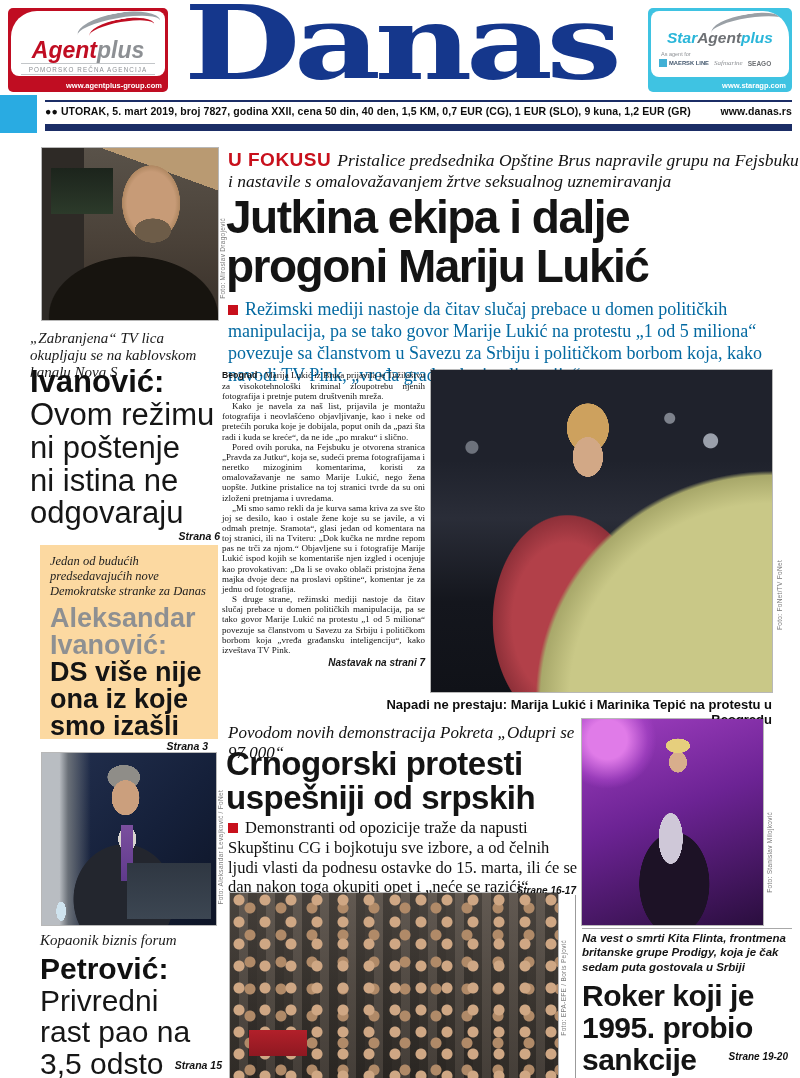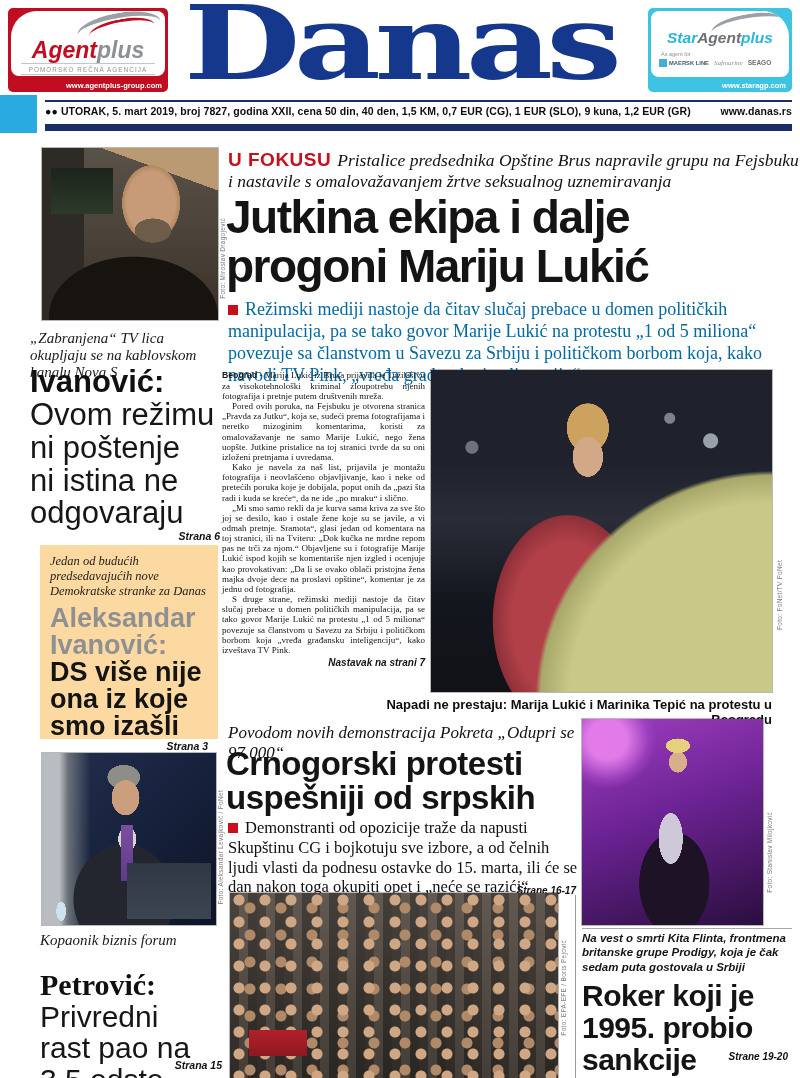--- a/index.html
+++ b/index.html
@@ -22,21 +22,21 @@
   .logo-text { display:inline-block; font-family:"DejaVu Serif", serif; font-weight:bold; font-size:102px; line-height:104px;
                color:#15378c; letter-spacing:-5px; transform:scaleX(1.32); transform-origin:center; }
 
   .ad-right { position:absolute; left:648px; top:8px; width:144px; height:84px; background:#3fc3e2; border-radius:5px; }
   .ad-right .inner { position:absolute; left:3px; top:3px; right:3px; bottom:15px; background:#fff; border-radius:8px 26px 8px 8px; overflow:hidden; }
   .ad-right .swoosh { position:absolute; right:2px; top:3px; width:76px; height:26px; border-top:4px solid #9aa0a6; border-radius:50%; transform:rotate(-9deg); }
   .ad-right .brand { position:absolute; left:0; right:0; top:18px; text-align:center; font-style:italic; font-weight:bold; font-size:15.5px; }
   .ad-right .brand .a, .ad-right .brand .c { color:#2ab6d9; }
   .ad-right .brand .b { color:#6d7074; }
   .ad-right .note { position:absolute; left:10px; top:40px; font-size:5.5px; color:#8d9094; }
-  .ad-right .partners { position:absolute; left:8px; right:6px; top:48px; display:flex; gap:5px; }
+  .ad-right .partners { position:absolute; left:8px; right:6px; top:48px; display:flex; align-items:center; gap:5px; }
   .ad-right .maersk { display:flex; align-items:center; gap:2px; font-size:5.8px; font-weight:bold; color:#44586e; }
   .ad-right .maersk .sq { width:8px; height:8px; background:#42b0d5; display:inline-block; }
   .ad-right .safmarine { font-family:"Liberation Serif", serif; font-style:italic; font-size:7px; color:#8d9094; }
   .ad-right .seago { font-size:6.5px; font-weight:bold; color:#6d7074; }
   .ad-right .url { position:absolute; right:6px; bottom:2px; font-size:7.5px; font-weight:bold; color:#fff; }
 
   .cyan-square { position:absolute; left:0; top:95px; width:37px; height:38px; background:#29abe2; }
   .rule-top { position:absolute; left:45px; top:100px; width:747px; height:2px; background:#1b2d66; }
   .dateline { position:absolute; left:45px; top:105px; width:747px; display:flex; justify-content:space-between;
               font-size:10.5px; font-weight:600; color:#0d0d0d; letter-spacing:0.1px; }
@@ -77,21 +77,21 @@
       linear-gradient(#2f3742,#3c4652) 94% 95%/84px 56px no-repeat,
       linear-gradient(#7b4f9e,#5f3a8c) 49% 62%/12px 56px no-repeat,
       radial-gradient(ellipse 15px 20px at 49% 50%, #d8d4cf 0 60%, transparent 61%),
       radial-gradient(ellipse 23px 29px at 48% 26%, #cb9f7d 0 60%, transparent 61%),
       radial-gradient(ellipse 27px 20px at 47% 14%, #8f8d88 0 60%, transparent 61%),
       radial-gradient(ellipse 78px 85px at 47% 85%, #23262e 0 64%, transparent 65%),
       linear-gradient(90deg, #b9bdc2 0 10%, #6a7078 15%, transparent 28%),
       linear-gradient(135deg, #23304f 0%, #15203a 55%, #0d1426 100%); }
   .kop { position:absolute; left:40px; top:932px; width:182px; height:142px; }
   .kop-kicker { font-family:"Liberation Serif", serif; font-style:italic; font-size:15px; color:#1a1a1a; }
-  .kop-name { font-weight:bold; font-size:30px; line-height:1.05; color:#101010; margin-top:20px;font-family:Liberation Serif, serif; }
+  .kop-name { font-weight:bold; font-size:30px; line-height:1.05; color:#101010; margin-top:4px; }
   .kop-hl { font-size:30px; line-height:1.05; color:#161616; white-space:pre-line; }
   .kop .pageref { position:absolute; right:0; bottom:2px; }
 
   
   .focus-kicker { position:absolute; left:228px; top:148px; width:575px; font-family:"Liberation Serif", serif; font-style:italic;
                   font-size:17.5px; line-height:1.22; color:#121212; }
   .focus-label { font-family:"Liberation Sans", sans-serif; font-style:normal; font-weight:bold; font-size:19px; color:#c8101c; margin-right:6px; letter-spacing:0.5px; }
   .focus-hl { position:absolute; left:226px; top:193px; width:578px; font-weight:bold; font-size:46px; line-height:1.06;
               letter-spacing:-1.5px; color:#141414; white-space:pre-line; }
   .focus-deck { position:absolute; left:228px; top:299px; width:572px; font-family:"Liberation Serif", serif; font-size:18px; line-height:1.22; color:#0369a1; }
@@ -229,22 +229,22 @@
     <span class="focus-label">U FOKUSU</span><span>Pristalice predsednika Opštine Brus napravile grupu na Fejsbuku i nastavile s omalovažavanjem žrtve seksualnog uznemiravanja</span>
   </div>
   <div class="focus-hl">Jutkina ekipa i dalje
 progoni Mariju Lukić</div>
   <div class="focus-deck">
     <span class="bullet"></span><span>Režimski mediji nastoje da čitav slučaj prebace u domen političkih manipulacija, pa se tako govor Marije Lukić na protestu „1 od 5 miliona“ povezuje sa članstvom u Savezu za Srbiju i političkom borbom koja, kako navodi TV Pink, „vređa građansku inteligenciju“</span>
   </div>
 
   <div class="focus-body">
     <p><span class="lead-label">Beograd</span><span> - Marija Lukić iz Brusa prijavila je Tužilaštvu za visokotehnološki kriminal zloupotrebu njenih fotografija i pretnje putem društvenih mreža.</span></p>
+    <p>Kako je navela za naš list, prijavila je montažu fotografija i neovlašćeno objavljivanje, kao i neke od pretećih poruka koje je dobijala, poput onih da „pazi šta radi i kuda se kreće“, da ne ide „po mraku“ i slično.</p>
     <p>Pored ovih poruka, na Fejsbuku je otvorena stranica „Pravda za Jutku“, koja se, sudeći prema fotografijama i neretko mizoginim komentarima, koristi za omalovažavanje ne samo Marije Lukić, nego žena uopšte. Jutkine pristalice na toj stranici tvrde da su oni izloženi pretnjama i uvredama.</p>
-    <p>Kako je navela za naš list, prijavila je montažu fotografija i neovlašćeno objavljivanje, kao i neke od pretećih poruka koje je dobijala, poput onih da „pazi šta radi i kuda se kreće“, da ne ide „po mraku“ i slično.</p>
     <p>„Mi smo samo rekli da je kurva sama kriva za sve što joj se desilo, kao i ostale žene koje su se javile, a vi odmah pretnje. Sramota“, glasi jedan od komentara na toj stranici, ili na Tviteru: „Dok kučka ne mrdne repom pas ne trči za njom.“ Objavljene su i fotografije Marije Lukić ispod kojih se komentariše njen izgled i ocenjuje kao provokativan: „Da li se ovako oblači pristojna žena majka dvoje dece na proslavi opštine“, komentar je za jednu od fotografija.</p>
     <p>S druge strane, režimski mediji nastoje da čitav slučaj prebace u domen političkih manipulacija, pa se tako govor Marije Lukić na protestu „1 od 5 miliona“ povezuje sa članstvom u Savezu za Srbiju i političkom borbom koja „vređa građansku inteligenciju“, kako izveštava TV Pink.</p>
     <div class="cont">Nastavak na strani 7</div>
   </div>
 
   <div class="ph photo-lukic"></div>
   <div class="vcred vcred-lukic">Foto: FoNet/TV FoNet</div>
   <div class="focus-caption">Napadi ne prestaju: Marija Lukić i Marinika Tepić na protestu u Beogradu</div>
 
   <div class="mn-kicker">Povodom novih demonstracija Pokreta „Odupri se 97.000“</div>

